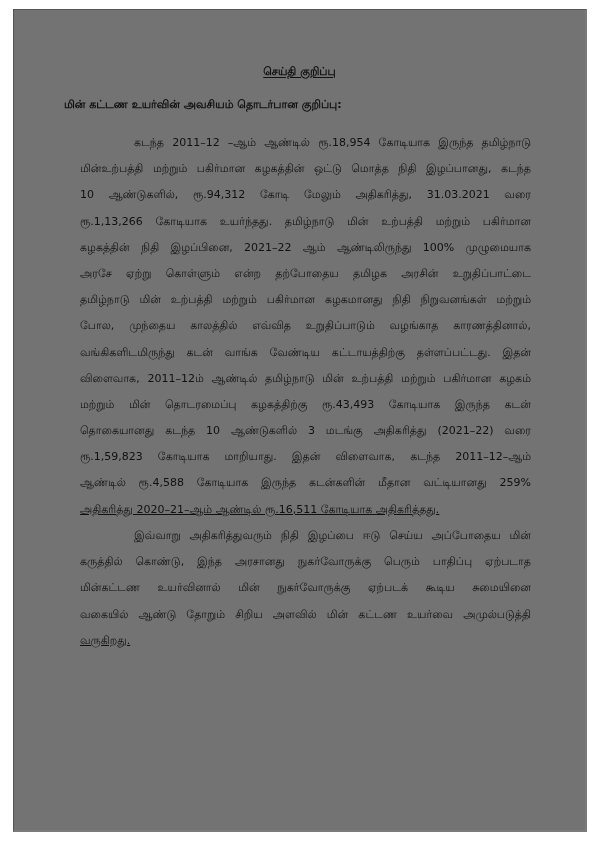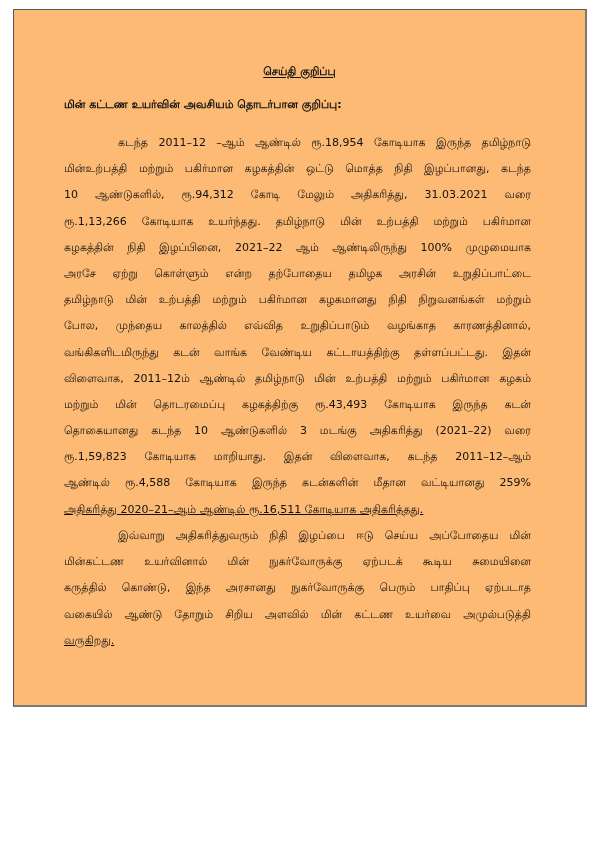--- a/index.html
+++ b/index.html
@@ -13,26 +13,26 @@
       position: relative;
       overflow: hidden;
       font-family: "DejaVu Sans", "Liberation Sans", sans-serif;
       color: #111111;
     }
     .page-frame {
       position: absolute;
       left: 13px;
       top: 9px;
       width: 574px;
-      height: 698px;
+      height: 823px;
       border: 1px solid #555555;
       border-right: 2px solid #7a7a7a;
       border-bottom: 2px solid #7a7a7a;
       box-sizing: border-box;
-      background: #fdba74;
+      background: #737373;
     }
     .doc-title {
       position: absolute;
       left: 0;
       width: 100%;
       top: 55px;
       text-align: center;
       font-size: 11px;
       font-weight: bold;
       text-decoration: underline;
@@ -61,21 +61,21 @@
     .line {
       display: block;
       text-align: justify;
       text-align-last: justify;
       white-space: nowrap;
       overflow: hidden;
       height: 26.2px;
     }
     .line.first { padding-left: 54px; text-indent: 0; }
     .line.last { text-align-last: left; text-decoration: underline; }
-    .paragraph .line { text-indent: 0; }
+    .paragraph .line { text-indent: 0; margin-left: 16px; }
   </style>
 </head>
 <body>
 
 <div class="page-frame">
 
   <div class="doc-title">செய்தி குறிப்பு</div>
 
   <div class="doc-subtitle">மின் கட்டண  உயர்வின் அவசியம் தொடர்பான குறிப்பு:</div>
 
@@ -92,19 +92,19 @@
     <span class="line">விளைவாக, 2011–12ம் ஆண்டில் தமிழ்நாடு மின் உற்பத்தி மற்றும் பகிர்மான கழகம்</span>
     <span class="line">மற்றும் மின் தொடரமைப்பு கழகத்திற்கு ரூ.43,493 கோடியாக இருந்த கடன்</span>
     <span class="line">தொகையானது கடந்த 10 ஆண்டுகளில் 3 மடங்கு அதிகரித்து  (2021–22) வரை</span>
     <span class="line">ரூ.1,59,823 கோடியாக மாறியாது. இதன் விளைவாக, கடந்த 2011–12–ஆம்</span>
     <span class="line">ஆண்டில் ரூ.4,588 கோடியாக இருந்த கடன்களின் மீதான வட்டியானது 259%</span>
     <span class="line last">அதிகரித்து 2020–21–ஆம் ஆண்டில் ரூ.16,511 கோடியாக அதிகரித்தது.</span>
   </div>
 
   <div class="paragraph para-2">
     <span class="line first">இவ்வாறு அதிகரித்துவரும் நிதி இழப்பை ஈடு செய்ய அப்போதைய மின்</span>
+    <span class="line">கருத்தில் கொண்டு, இந்த அரசானது நுகர்வோருக்கு பெரும் பாதிப்பு ஏற்படாத</span>
     <span class="line">மின்கட்டண உயர்வினால் மின் நுகர்வோருக்கு ஏற்படக் கூடிய சுமையினை</span>
-    <span class="line">கருத்தில் கொண்டு, இந்த அரசானது நுகர்வோருக்கு பெரும் பாதிப்பு ஏற்படாத</span>
     <span class="line">வகையில் ஆண்டு தோறும் சிறிய அளவில் மின் கட்டண உயர்வை அமுல்படுத்தி</span>
     <span class="line last">வருகிறது.</span>
   </div>
 
 </div>
 
 </body></html>

